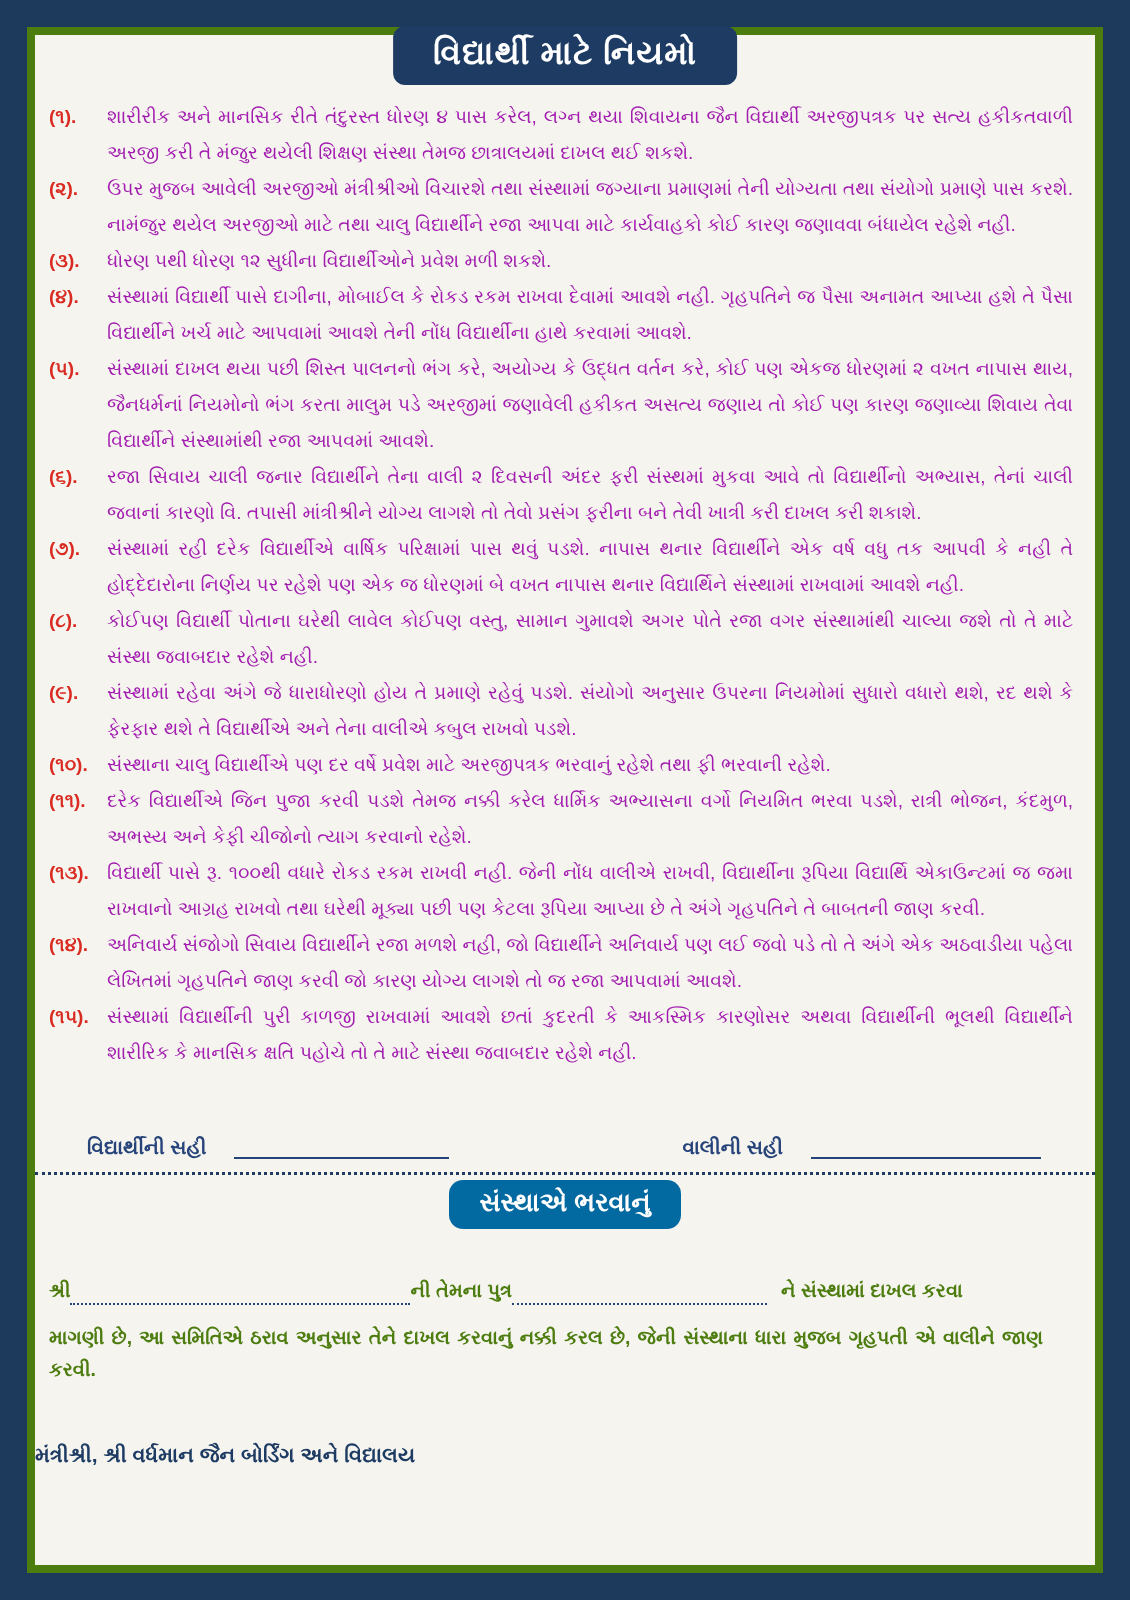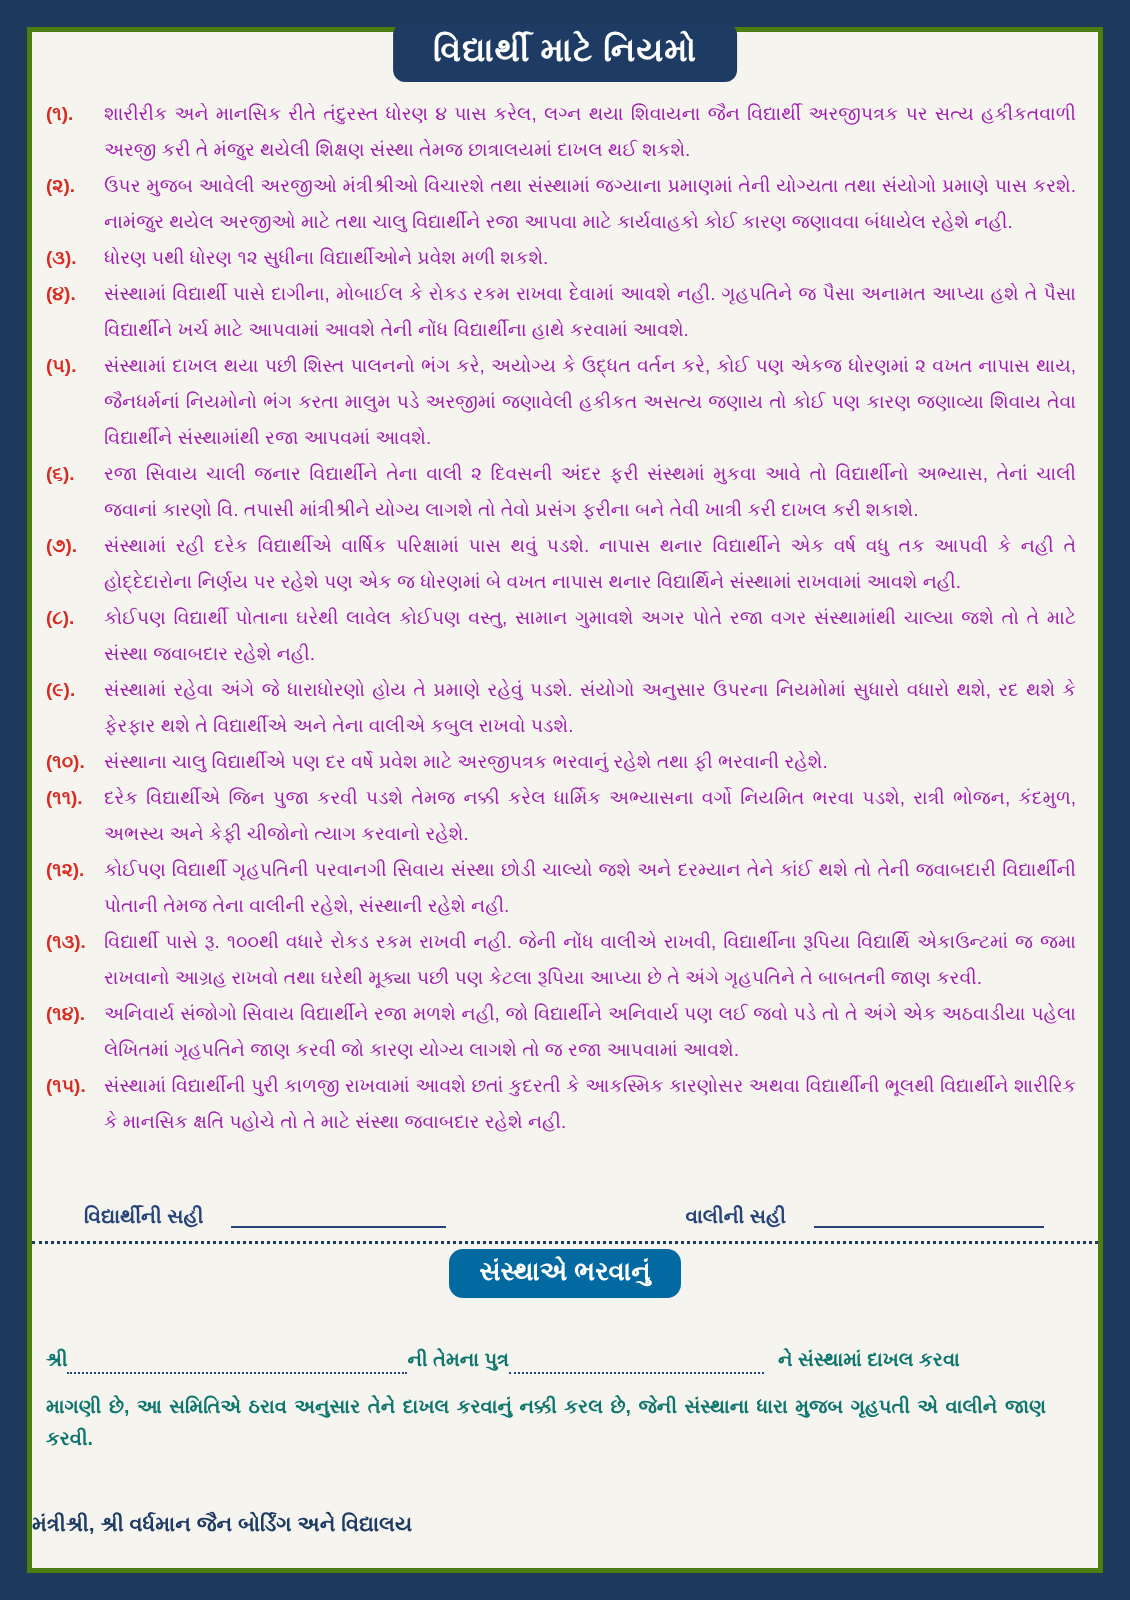--- a/index.html
+++ b/index.html
@@ -3,21 +3,21 @@
 <meta charset="utf-8">
 <style>
   html,body{margin:0;padding:0;}
   body{
     width:1130px;height:1600px;position:relative;overflow:hidden;
     background:#1d3a5c;
     font-family:"Liberation Sans","DejaVu Sans",sans-serif;
   }
   .frame{
     position:absolute;inset:27px;
-    border:5px solid #4d7c0f;
+    border:8px solid #4d7c0f;
     background:#f5f4ef;
     box-sizing:border-box;
   }
   .title-box{
     position:absolute;top:-9px;left:50%;transform:translateX(-50%);
     background:#1e3c63;color:#ffffff;
     padding:8px 40px 12px;border-radius:12px;
     font-size:33px;font-weight:bold;white-space:nowrap;
     letter-spacing:1px;
   }
@@ -42,21 +42,21 @@
   .sign-line.guardian{width:230px;}
   .dotted-sep{
     margin-top:13px;border-top:3px dotted #1e3a5f;height:0;width:100%;
   }
   .section-box{
     width:fit-content;margin:5px auto 0;
     background:#0369a1;color:#ffffff;border-radius:14px;
     padding:7px 30px 11px;font-size:26px;font-weight:bold;
   }
   .fillin{
-    margin:46px 52px 0 14px;color:#0f766e;font-size:19.5px;
+    margin:46px 52px 0 14px;color:#4d7c0f;font-size:19.5px;
     font-weight:600;
   }
   .fillin-line1{display:flex;align-items:flex-end;line-height:30px;}
   .leader{
     border-bottom:2.5px dotted #26447a;height:22px;display:inline-block;
   }
   .leader.a{width:340px;}
   .leader.b{width:255px;margin-right:14px;}
   .fillin-line2{margin-top:16px;line-height:32px;text-align:justify;}
   .footer{
@@ -121,24 +121,20 @@
     <div class="rule">
       <div class="rule-num">(૧૦).</div>
       <div class="rule-text">સંસ્થાના ચાલુ વિદ્યાર્થીએ પણ દર વર્ષે પ્રવેશ માટે અરજીપત્રક ભરવાનું રહેશે તથા ફી ભરવાની રહેશે.</div>
     </div>
 
     <div class="rule">
       <div class="rule-num">(૧૧).</div>
       <div class="rule-text">દરેક વિદ્યાર્થીએ જિન પુજા કરવી પડશે તેમજ નક્કી કરેલ ધાર્મિક અભ્યાસના વર્ગો નિયમિત ભરવા પડશે, રાત્રી ભોજન, કંદમુળ, અભસ્ય અને કેફી ચીજોનો ત્યાગ કરવાનો રહેશે.</div>
     </div>
 
-    <div class="rule">
-      <div class="rule-num">(૧૨).</div>
-      <div class="rule-text">કોઈપણ વિદ્યાર્થી ગૃહપતિની પરવાનગી સિવાય સંસ્થા છોડી ચાલ્યો જશે અને દરમ્યાન તેને કાંઈ થશે તો તેની જવાબદારી વિદ્યાર્થીની પોતાની તેમજ તેના વાલીની રહેશે, સંસ્થાની રહેશે નહી.</div>
-    </div>
 
     <div class="rule">
       <div class="rule-num">(૧૩).</div>
       <div class="rule-text">વિદ્યાર્થી પાસે રૂ. ૧૦૦થી વધારે રોકડ રકમ રાખવી નહી. જેની નોંધ વાલીએ રાખવી, વિદ્યાર્થીના રૂપિયા વિદ્યાર્થિ એકાઉન્ટમાં જ જમા રાખવાનો આગ્રહ રાખવો તથા ઘરેથી મૂક્યા પછી પણ કેટલા રૂપિયા આપ્યા છે તે અંગે ગૃહપતિને તે બાબતની જાણ કરવી.</div>
     </div>
 
     <div class="rule">
       <div class="rule-num">(૧૪).</div>
       <div class="rule-text">અનિવાર્ય સંજોગો સિવાય વિદ્યાર્થીને રજા મળશે નહી, જો વિદ્યાર્થીને અનિવાર્ય પણ લઈ જવો પડે તો તે અંગે એક અઠવાડીયા પહેલા લેખિતમાં ગૃહપતિને જાણ કરવી જો કારણ યોગ્ય લાગશે તો જ રજા આપવામાં આવશે.</div>
     </div>

